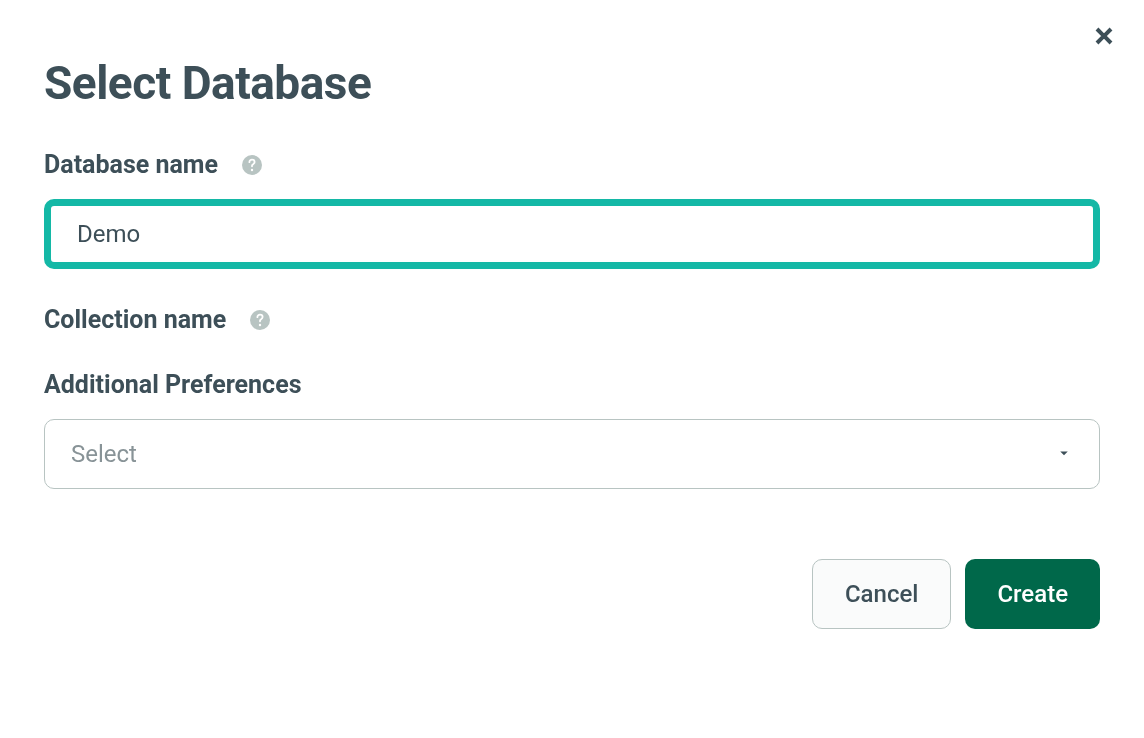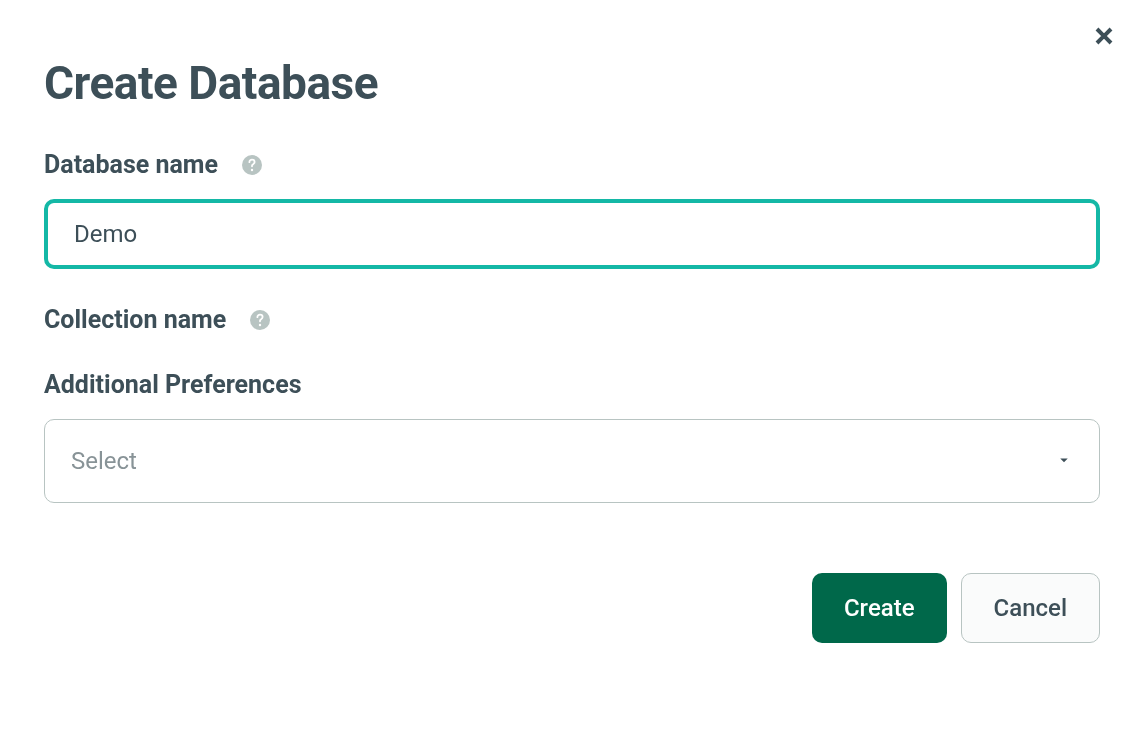--- a/index.html
+++ b/index.html
@@ -62,36 +62,36 @@
     .help-icon svg {
       width: 24px;
       height: 24px;
     }
     .text-input {
       width: 100%;
       height: 70px;
       padding: 0 26px;
       font-size: 24px;
       color: #3d4f58;
-      border: 4px solid #14b8a6;
+      border: 7px solid #14b8a6;
       border-radius: 10px;
       background: #ffffff;
       outline: none;
       font-family: inherit;
     }
     .text-input::placeholder {
       color: #889397;
     }
     .select-wrapper {
       position: relative;
       width: 100%;
     }
     .select-input {
       width: 100%;
-      height: 84px;
+      height: 70px;
       padding: 0 26px;
       font-size: 24px;
       color: #889397;
       border: 1px solid #b8c4c2;
       border-radius: 10px;
       background: #ffffff;
       outline: none;
       font-family: inherit;
       cursor: pointer;
       display: flex;
@@ -143,21 +143,21 @@
 <div class="modal">
 
   <div class="close-btn">
     <span>
       <svg viewBox="0 0 24 24" fill="currentColor">
         <path d="M19 6.41L17.59 5 12 10.59 6.41 5 5 6.41 10.59 12 5 17.59 6.41 19 12 13.41 17.59 19 19 17.59 13.41 12 19 6.41z" stroke="currentColor" stroke-width="2"></path>
       </svg>
     </span>
   </div>
 
-  <h1 class="title">Create Database</h1>
+  <h1 class="title">Select Database</h1>
 
   <div class="form-group">
     <div class="label-row">
       <label class="field-label">Database name</label>
       <span class="help-icon">
         <svg viewBox="0 0 24 24" fill="currentColor">
           <circle cx="12" cy="12" r="10"></circle>
           <path d="M9.4 9.2c0-1.4 1.1-2.5 2.6-2.5s2.6 1 2.6 2.3c0 1-.6 1.6-1.5 2.2-.8.5-1.1.9-1.1 1.6v.5" stroke="#fff" stroke-width="1.8" fill="none" stroke-linecap="round"></path>
           <circle cx="12" cy="17" r="1.2" fill="#fff"></circle>
         </svg>
@@ -189,17 +189,17 @@
         <span class="caret-down">
           <svg viewBox="0 0 24 24" fill="currentColor">
             <path d="M7 10l5 5 5-5H7z"></path>
           </svg>
         </span>
       </div>
     </div>
   </div>
 
   <div class="footer">
+    <button class="btn btn-secondary">Cancel</button>
     <button class="btn btn-primary">Create</button>
-    <button class="btn btn-secondary">Cancel</button>
   </div>
 
 </div>
 
 </body></html>

